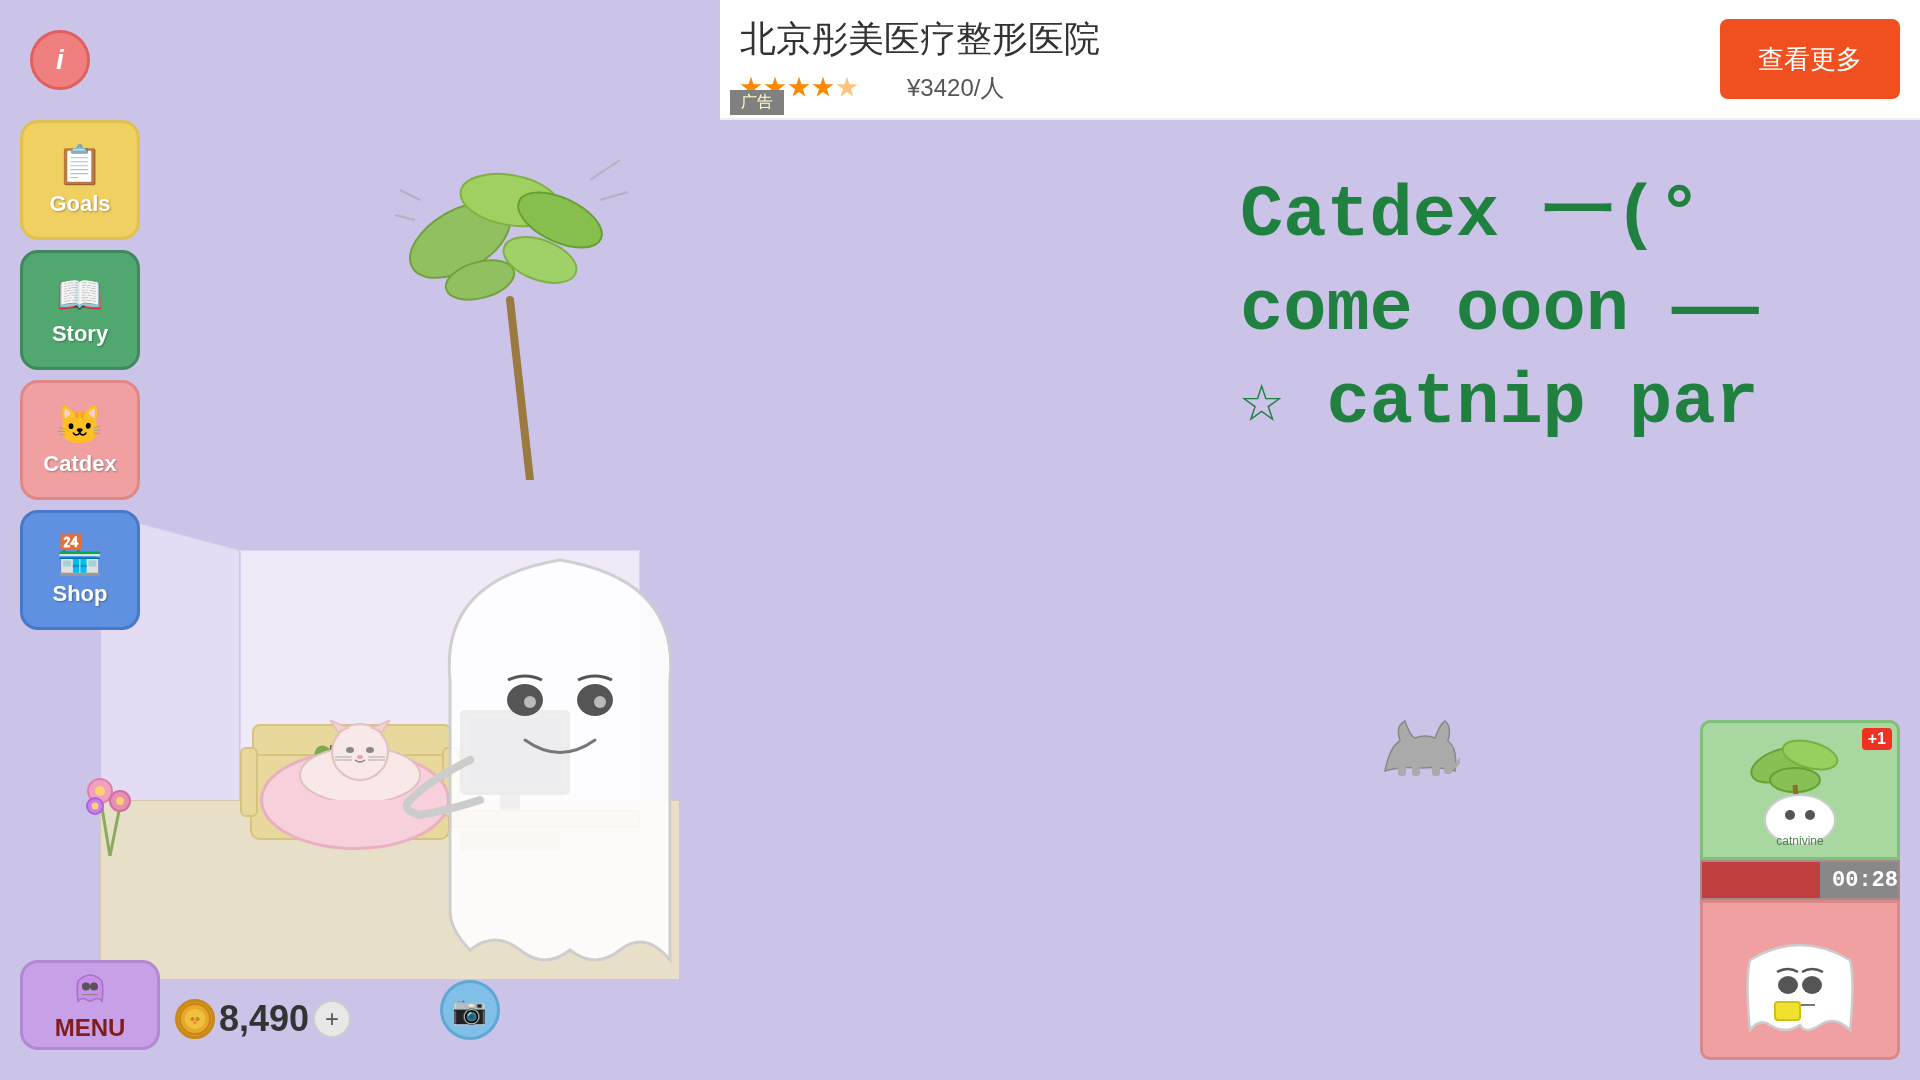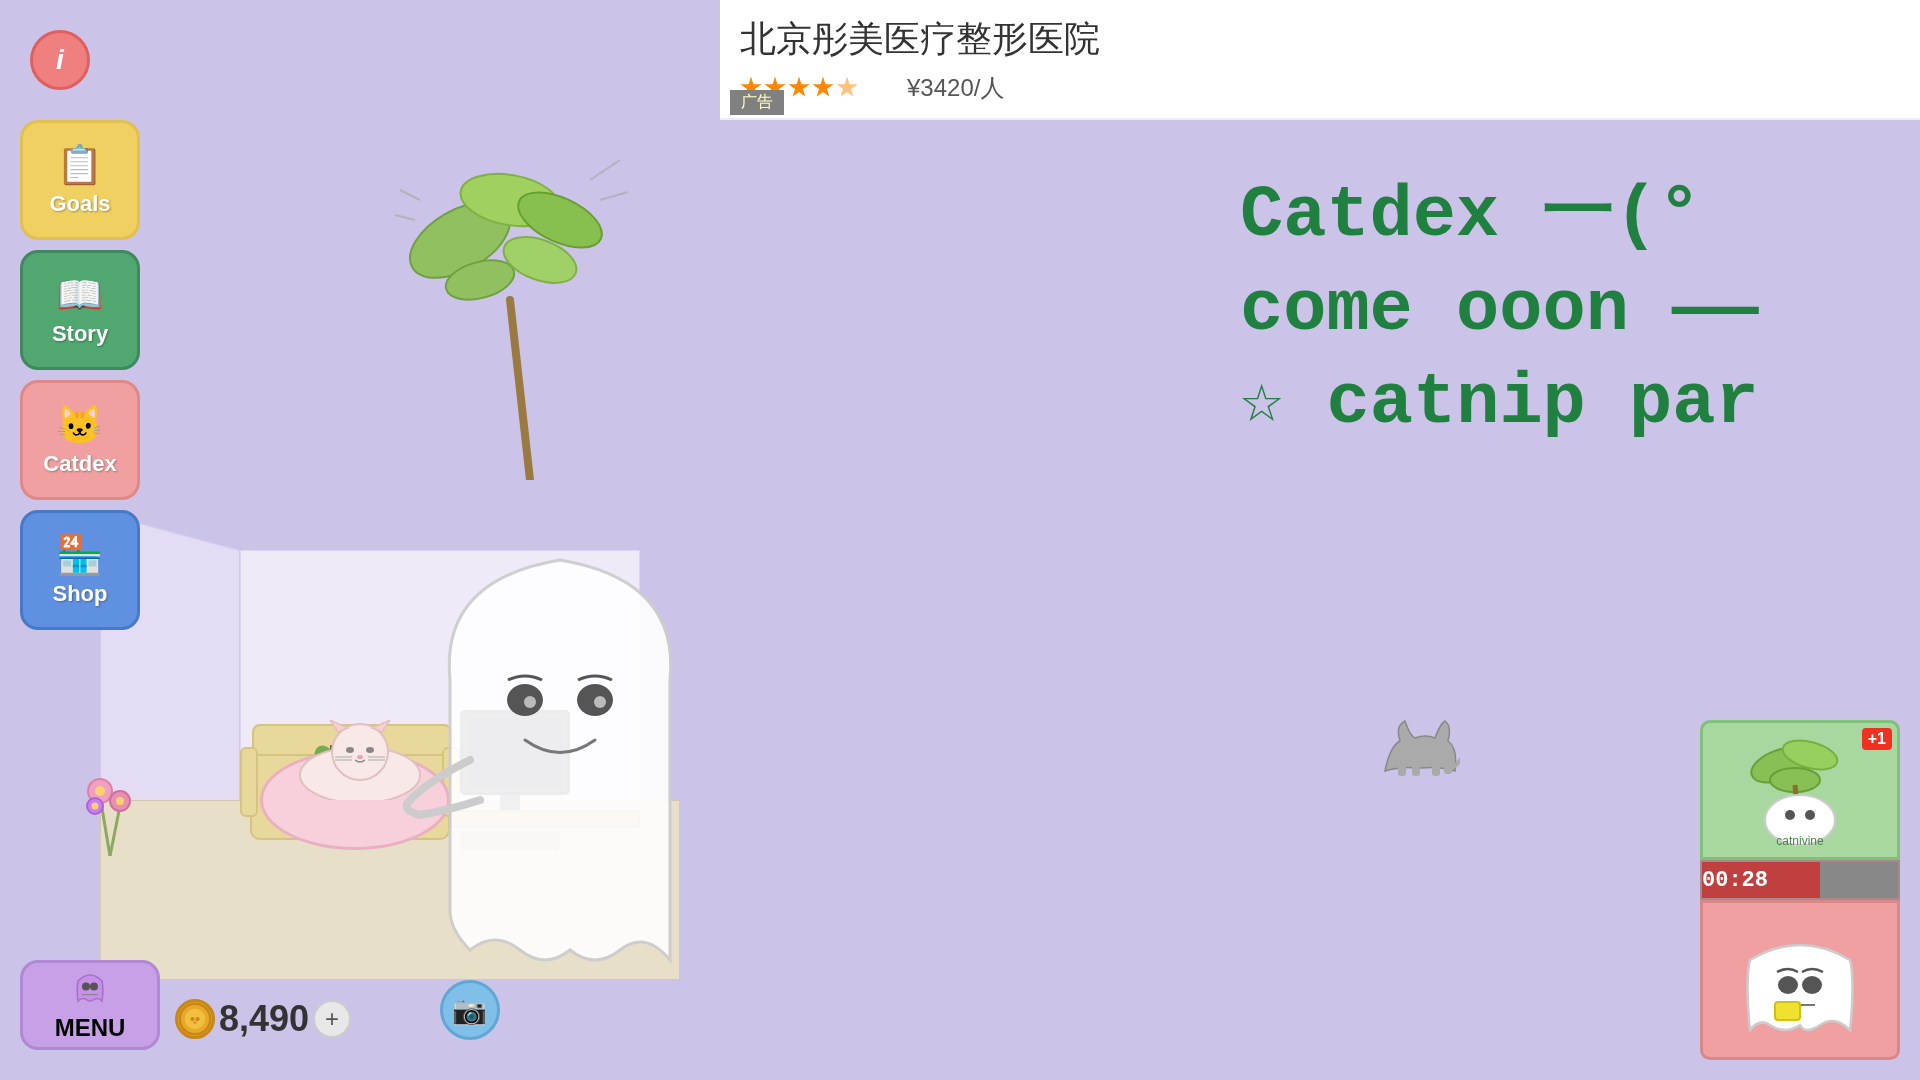--- a/index.html
+++ b/index.html
@@ -122,21 +122,21 @@
     }
 
     .menu-ghost-icon {
       font-size: 32px;
       line-height: 1;
     }
 
     .menu-label {
       font-size: 24px;
       font-weight: bold;
-      color: #000000;
+      color: #7f1d1d;
       font-family: Arial, sans-serif;
     }
 
     
     .currency-display {
       position: absolute;
       bottom: 40px;
       left: 175px;
       display: flex;
       align-items: center;
@@ -344,21 +344,21 @@
       border-radius: 4px;
     }
 
     .card-timer {
       width: 200px;
       height: 40px;
       background: #c0a0a0;
       border: 2px solid #a88888;
       display: flex;
       align-items: center;
-      justify-content: flex-start;
+      justify-content: flex-end;
       position: relative;
     }
 
     .timer-bar-bg {
       position: absolute;
       left: 0;
       top: 0;
       width: 100%;
       height: 100%;
       background: #888;
@@ -596,20 +596,21 @@
         <div class="ad-stars">
           <div class="ad-star"></div>
           <div class="ad-star"></div>
           <div class="ad-star"></div>
           <div class="ad-star"></div>
           <div class="ad-star ad-star-half"></div>
         </div>
         <span class="ad-price">¥3420/人</span>
       </div>
     </div>
+    <button class="ad-btn">查看更多</button>
   </div>
 
   <div class="ad-tag">广告</div>
 
   <div class="right-text">
     <div class="game-text-line">Catdex 一(°</div>
     <div class="game-text-line">come ooon ——</div>
     <div class="game-text-line">☆ catnip par</div>
   </div>
 

